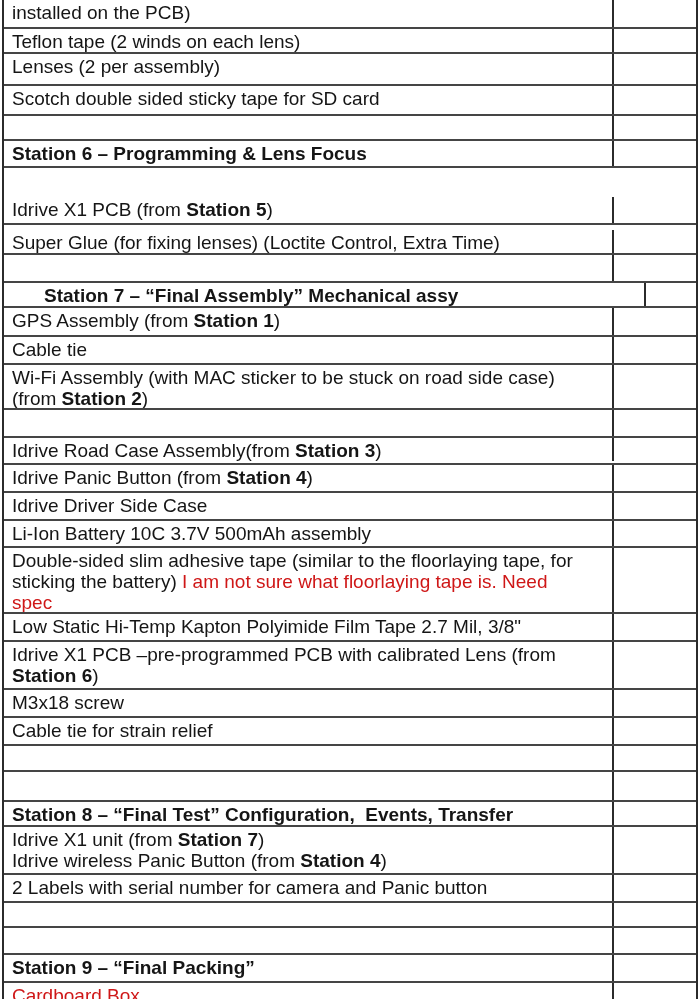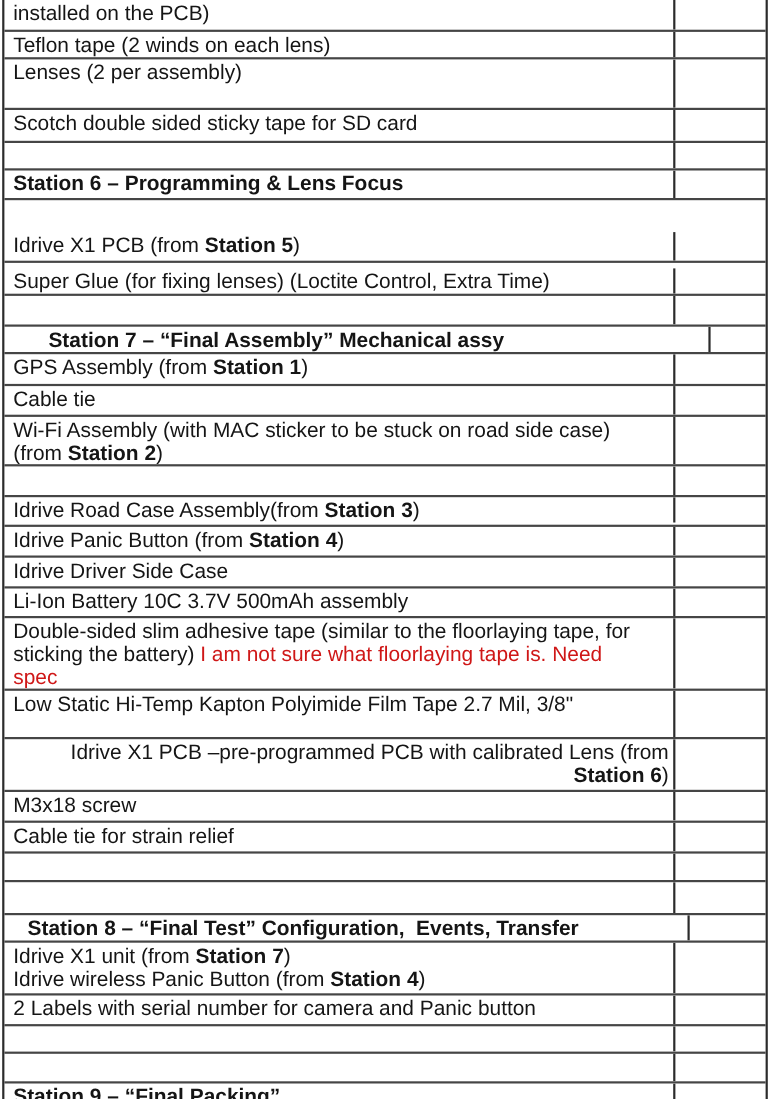--- a/index.html
+++ b/index.html
@@ -66,21 +66,21 @@
           <div class="line"><span>installed on the PCB)</span></div>
         </div>
         <div class="cell check"></div>
       </div>
       <div class="row" style="height: 25px;">
         <div class="cell item">
           <div class="line"><span>Teflon tape (2 winds on each lens)</span></div>
         </div>
         <div class="cell check"></div>
       </div>
-      <div class="row" style="height: 46px;">
+      <div class="row" style="height: 32px;">
         <div class="cell item">
           <div class="line"><span>Lenses (2 per assembly)</span></div>
         </div>
         <div class="cell check"></div>
       </div>
       <div class="row" style="height: 30px;">
         <div class="cell item">
           <div class="line"><span>Scotch double sided sticky tape for SD card</span></div>
         </div>
         <div class="cell check"></div>
@@ -165,27 +165,27 @@
         <div class="cell check"></div>
       </div>
       <div class="row" style="height: 66px;">
         <div class="cell item">
           <div class="line"><span>Double-sided slim adhesive tape (similar to the floorlaying tape, for</span></div>
           <div class="line"><span>sticking the battery) </span><span class="red">I am not sure what floorlaying tape is. Need</span></div>
           <div class="line"><span class="red">spec</span></div>
         </div>
         <div class="cell check"></div>
       </div>
-      <div class="row" style="height: 44px;">
+      <div class="row" style="height: 28px;">
         <div class="cell item">
           <div class="line"><span>Low Static Hi-Temp Kapton Polyimide Film Tape 2.7 Mil, 3/8"</span></div>
         </div>
         <div class="cell check"></div>
       </div>
-      <div class="row" style="height: 48px; text-align: right;">
+      <div class="row" style="height: 48px;">
         <div class="cell item">
           <div class="line"><span>Idrive X1 PCB –pre-programmed PCB with calibrated Lens (from</span></div>
           <div class="line"><span class="bold">Station 6</span><span>)</span></div>
         </div>
         <div class="cell check"></div>
       </div>
       <div class="row" style="height: 28px; justify-content: center;">
         <div class="cell item">
           <div class="line"><span>M3x18 screw</span></div>
         </div>
@@ -198,21 +198,21 @@
         <div class="cell check"></div>
       </div>
       <div class="row" style="height: 26px;">
         <div class="cell item"></div>
         <div class="cell check"></div>
       </div>
       <div class="row" style="height: 30px;">
         <div class="cell item"></div>
         <div class="cell check"></div>
       </div>
-      <div class="row" style="height: 25px; padding-left: 13px;">
+      <div class="row" style="height: 25px;">
         <div class="cell item">
           <div class="line"><span class="bold">Station 8 – “Final Test” Configuration,  Events, Transfer</span></div>
         </div>
         <div class="cell check"></div>
       </div>
       <div class="row" style="height: 48px;">
         <div class="cell item">
           <div class="line"><span>Idrive X1 unit (from </span><span class="bold">Station 7</span><span>)</span></div>
           <div class="line"><span>Idrive wireless Panic Button (from </span><span class="bold">Station 4</span><span>)</span></div>
         </div>

